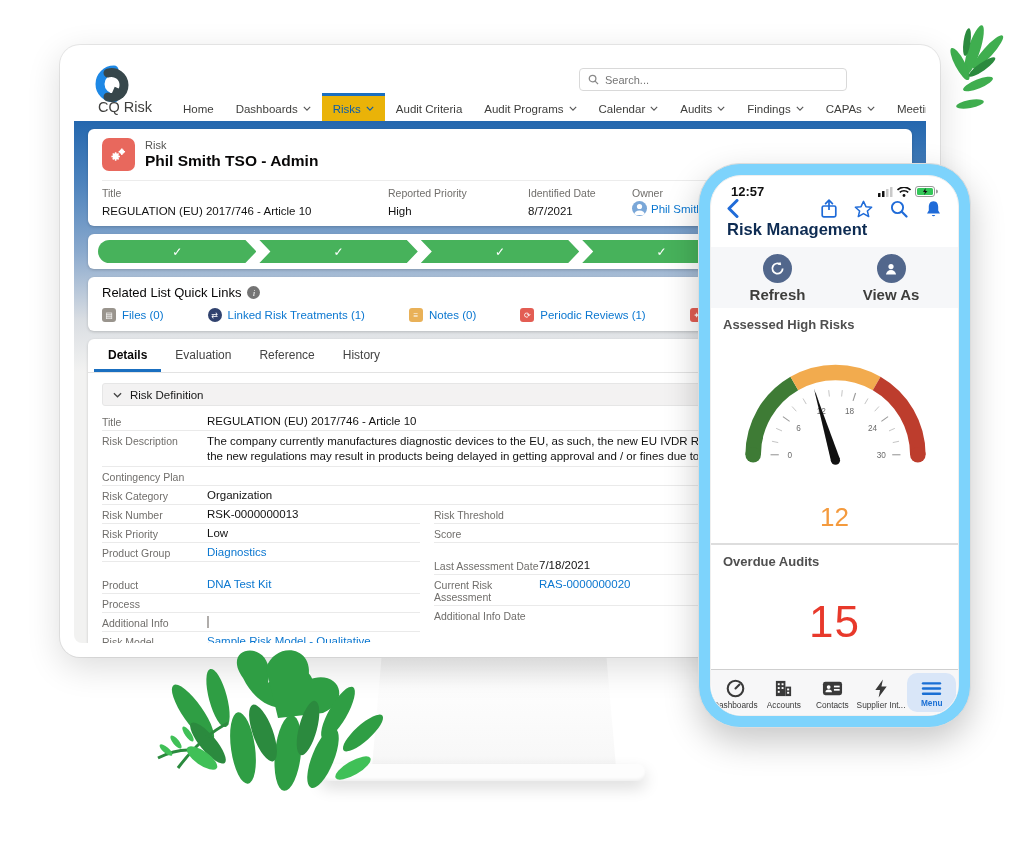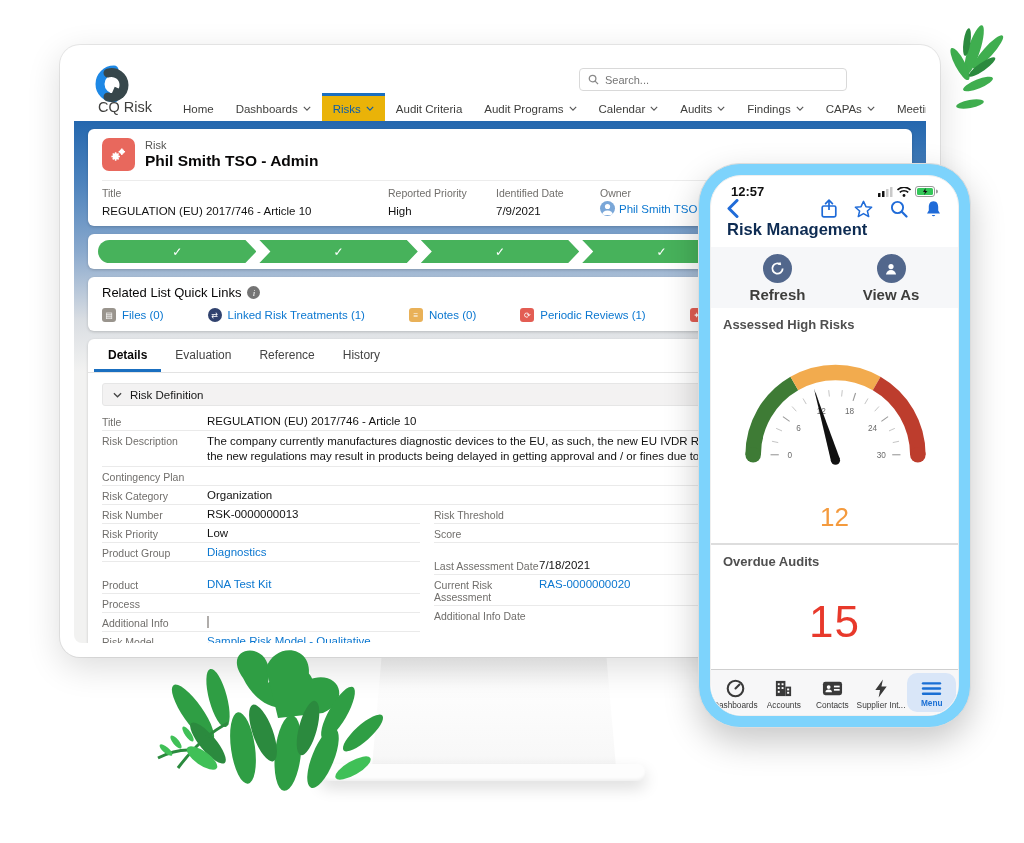--- a/index.html
+++ b/index.html
@@ -47,21 +47,21 @@
   
   #reccard { padding:9px 14px 7px; }
   .rec-top { display:flex; align-items:center; gap:10px; }
   .rec-icon { width:33px; height:33px; border-radius:7px; background:#e8685d; display:flex;
               align-items:center; justify-content:center; color:#fff; font-size:17px; }
   .rec-entity { font-size:11px; color:#545452; }
   .rec-name { font-size:15.5px; font-weight:bold; color:#080707; margin-top:1px; }
   .rec-fields { display:flex; margin-top:9px; border-top:1px solid #ececec; padding-top:6px; }
   .rf { padding-right:12px; }
   .rf .flabel { margin-bottom:2px; }
-  .rf0{width:286px;} .rf1{width:108px;} .rf2{width:104px;} .rf3{width:176px;} .rf4{width:80px;}
+  .rf0{width:286px;} .rf1{width:108px;} .rf2{width:104px;margin-left:32px;} .rf3{width:176px;} .rf4{width:80px;}
   .flabel { font-size:10.5px; color:#706e6b; display:block; }
   .fval { font-size:11.5px; color:#121212; }
   a.link, .link { color:#0b77d0; text-decoration:none; cursor:pointer; }
   .owner-line { display:flex; align-items:center; gap:4px; }
   .avatar { width:15px; height:15px; border-radius:50%; background:#7aa7d8; overflow:hidden; flex:none; }
 
   
   #pathcard { padding:6px 10px; }
   .path { display:flex; height:23px; gap:3px; overflow:hidden; }
   .stage { flex:1; background:#47b25b; color:#fff; display:flex; align-items:center;
@@ -262,21 +262,21 @@
                 </svg>
             </div>
             <div>
               <div class="rec-entity">Risk</div>
               <div class="rec-name">Phil Smith TSO - Admin</div>
             </div>
           </div>
           <div class="rec-fields">
             <div class="rf rf0"><span class="flabel">Title</span><span class="fval">REGULATION (EU) 2017/746 - Article 10</span></div>
             <div class="rf rf1"><span class="flabel">Reported Priority</span><span class="fval">High</span></div>
-            <div class="rf rf2"><span class="flabel">Identified Date</span><span class="fval">7/9/2021</span></div>
+            <div class="rf rf2"><span class="flabel">Identified Date</span><span class="fval">8/7/2021</span></div>
             <div class="rf rf3">
                 <span class="flabel">Owner</span>
               <span class="owner-line">
                 <span class="avatar"><svg width="15" height="15" viewBox="0 0 15 15">
                       <circle cx="7.5" cy="5.5" r="2.6" fill="#fff"></circle>
                       <path d="M2 14 a5.5 4.5 0 0 1 11 0 Z" fill="#fff"></path>
                     </svg></span>
                 <span class="fval link">Phil Smith TSO - Admin</span>
                 <svg width="9" height="9" viewBox="0 0 10 10">
                     <circle cx="5" cy="3" r="2" fill="#8a8a8a"></circle>

